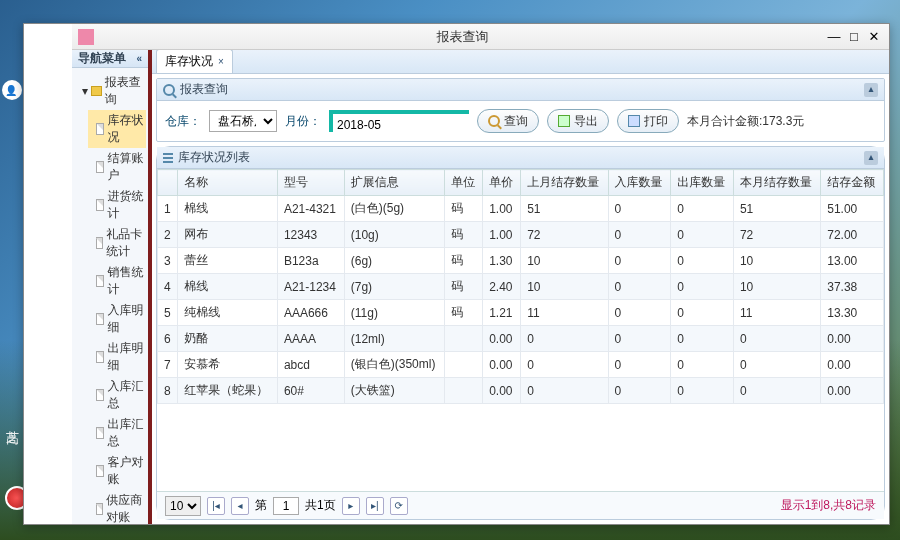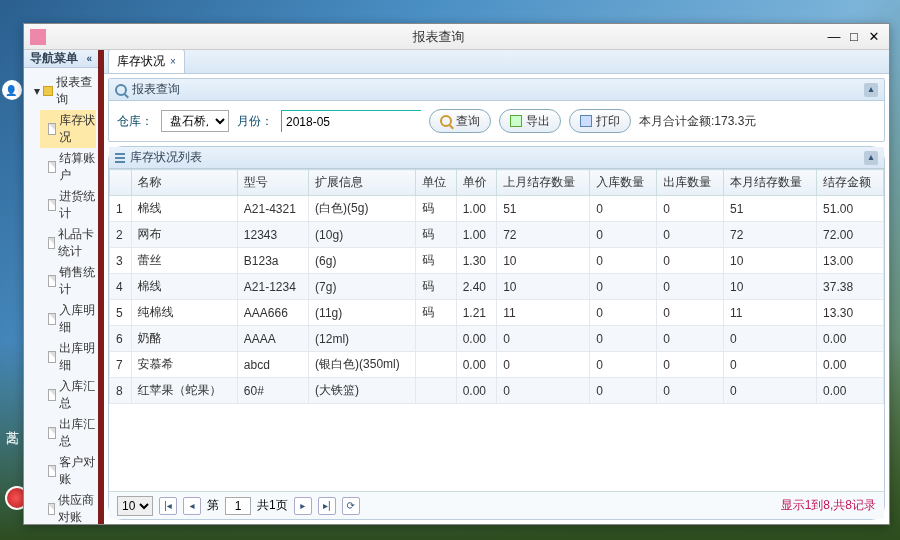--- a/index.html
+++ b/index.html
@@ -2,28 +2,28 @@
 <html><head>
 <meta charset="utf-8">
 <style>
 * { margin: 0; padding: 0; box-sizing: border-box; font-family: "Microsoft YaHei", Arial, sans-serif; font-size: 12px; }
 body { width: 900px; height: 540px; background: linear-gradient(135deg, #2a5f8f 0%, #4a8fc4 30%, #7bb3d9 60%, #5a7a3f 100%); position: relative; overflow: hidden; }
 .mountains { position: absolute; bottom: 0; left: 0; width: 100%; height: 200px; background: linear-gradient(to top, #2d4d1f, transparent); }
 .wm { position: absolute; left: 3px; bottom: 120px; color: #fff; font-size: 13px; writing-mode: vertical-rl; opacity: 0.9; }
 .lefticons { position: absolute; left: 2px; top: 80px; display: flex; flex-direction: column; gap: 8px; align-items: center; }
 .lefticons div { width: 20px; height: 20px; border-radius: 50%; background: #fff; font-size: 10px; display: flex; align-items: center; justify-content: center; }
 .pwrbtn { position: absolute; left: 5px; bottom: 30px; width: 24px; height: 24px; border-radius: 50%; background: radial-gradient(#f55, #b22); border: 2px solid #fff; }
-.window { position: absolute; left: 23px; top: 23px; right: 10px; bottom: 15px; background: #fff; border: 1px solid #888; display: flex; flex-direction: column; box-shadow: 0 2px 10px rgba(0,0,0,0.3); }
+.window { position: absolute; left: 23px; top: 23px; right: 10px; bottom: 15px; background: #fff; border: 1px solid #888; display: flex; flex-direction: column; box-shadow: 0 2px 10px rgba(0,0,0,0.3); padding-left: 48px; }
 .titlebar { height: 26px; background: linear-gradient(#f9f9f9, #ececec); display: flex; align-items: center; padding: 0 6px; border-bottom: 1px solid #ccc; }
 .titlebar .ticon { width: 16px; height: 16px; background: #e8a; margin-right: 6px; }
 .titlebar .ttext { flex: 1; text-align: center; font-size: 13px; color: #333; }
 .titlebar .wbtns { display: flex; gap: 2px; }
 .titlebar .wbtns span { width: 18px; height: 16px; display: flex; align-items: center; justify-content: center; cursor: pointer; font-size: 13px; }
 .body { flex: 1; display: flex; overflow: hidden; }
-.navpanel { width: 80px; background: #f4f7fb; border-right: 6px solid #7f1d1d; display: flex; flex-direction: column; }
+.navpanel { width: 80px; background: #f4f7fb; border-right: 4px solid #7f1d1d; display: flex; flex-direction: column; }
 .navhdr { height: 24px; background: linear-gradient(#eaf2fb, #d6e5f5); border-bottom: 1px solid #bcd; display: flex; align-items: center; padding: 0 6px; font-weight: bold; color: #345; justify-content: space-between; }
 .navhdr .arr { font-size: 10px; color: #357; }
 .tree { padding: 4px 2px; font-size: 11px; color: #333; }
 .tree .node { padding: 2px 0 2px 8px; display: flex; align-items: center; gap: 3px; cursor: pointer; }
 .tree .node.sel { background: #ffe9a8; }
 .tree .fi { width: 12px; height: 10px; background: #f0c949; border: 1px solid #c9a020; display: inline-block; }
 .tree .di { width: 10px; height: 12px; background: #fff; border: 1px solid #aaa; display: inline-block; position: relative; }
 .tree .di::after { content: ''; position: absolute; top: 0; right: 0; border: 3px solid transparent; border-top-color: #ddd; border-right-color: #ddd; }
 .tree .sub { padding-left: 14px; }
 .main { flex: 1; display: flex; flex-direction: column; background: #fff; }
@@ -36,21 +36,21 @@
 .panelhdr .left { display: flex; align-items: center; gap: 5px; }
 .panelhdr .mag { width: 12px; height: 12px; border: 2px solid #58a; border-radius: 50%; position: relative; }
 .panelhdr .mag::after { content: ''; position: absolute; width: 5px; height: 2px; background: #58a; bottom: -3px; right: -4px; transform: rotate(45deg); }
 .panelhdr .collapse { width: 14px; height: 14px; background: #bcd; border-radius: 2px; text-align: center; line-height: 12px; cursor: pointer; color: #357; font-size: 10px; }
 .panelhdr .hambg { display: inline-flex; flex-direction: column; gap: 2px; }
 .panelhdr .hambg i { display: block; width: 10px; height: 2px; background: #58a; }
 .toolbar { padding: 8px; display: flex; align-items: center; gap: 8px; flex-wrap: wrap; }
 .toolbar label { color: #0c4a6e; }
 .toolbar select, .toolbar input[type=text] { border: 1px solid #aaa; padding: 2px 4px; height: 22px; background: #fff; }
 .toolbar select { width: 68px; }
-.toolbar .datein { width: 140px; display: flex; border: 1px solid #14b8a6; height: 22px; }
+.toolbar .datein { width: 140px; display: flex; border: 4px solid #14b8a6; height: 22px; }
 .toolbar .datein input { border: none; flex: 1; padding: 0 4px; }
 .toolbar .datein .cal { width: 20px; background: #eee; display: flex; align-items: center; justify-content: center; cursor: pointer; }
 .btn { height: 24px; padding: 0 10px; border: 1px solid #8ab; border-radius: 12px; background: linear-gradient(#fdfdfd, #e6eef6); display: inline-flex; align-items: center; gap: 4px; cursor: pointer; color: #333; }
 .btn .ic { width: 12px; height: 12px; }
 .btn .ic.search { border: 2px solid #c93; border-radius: 50%; position: relative; }
 .btn .ic.search::after { content: ''; position: absolute; width: 5px; height: 2px; background: #c93; bottom: -3px; right: -4px; transform: rotate(45deg); }
 .btn .ic.export { border: 1px solid #5a3; background: #cfc; }
 .btn .ic.print { border: 1px solid #58a; background: #cdf; }
 .summary { color: #333; }
 .gridwrap { flex: 1; display: flex; flex-direction: column; border-radius: 14px; }

